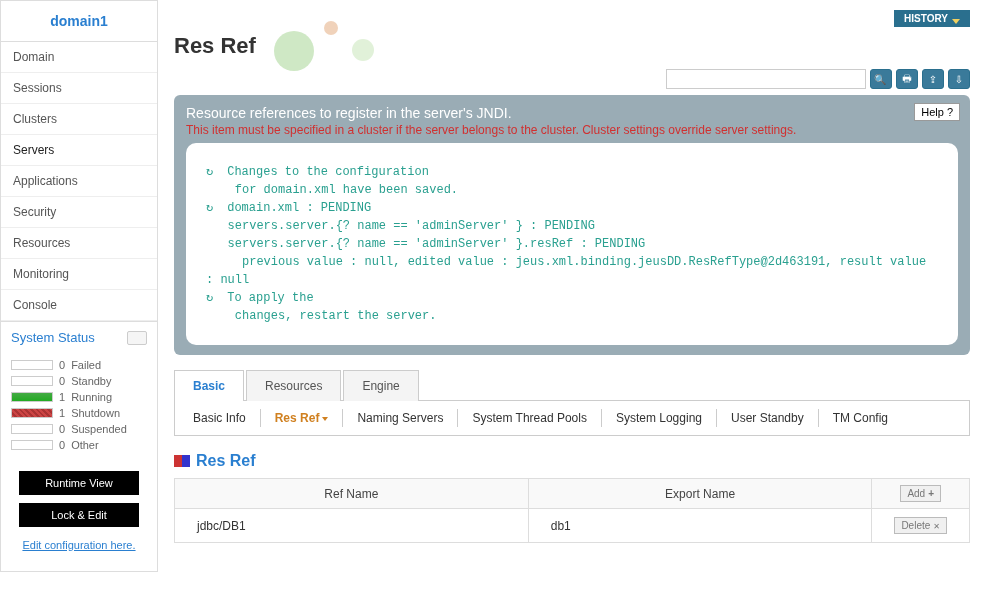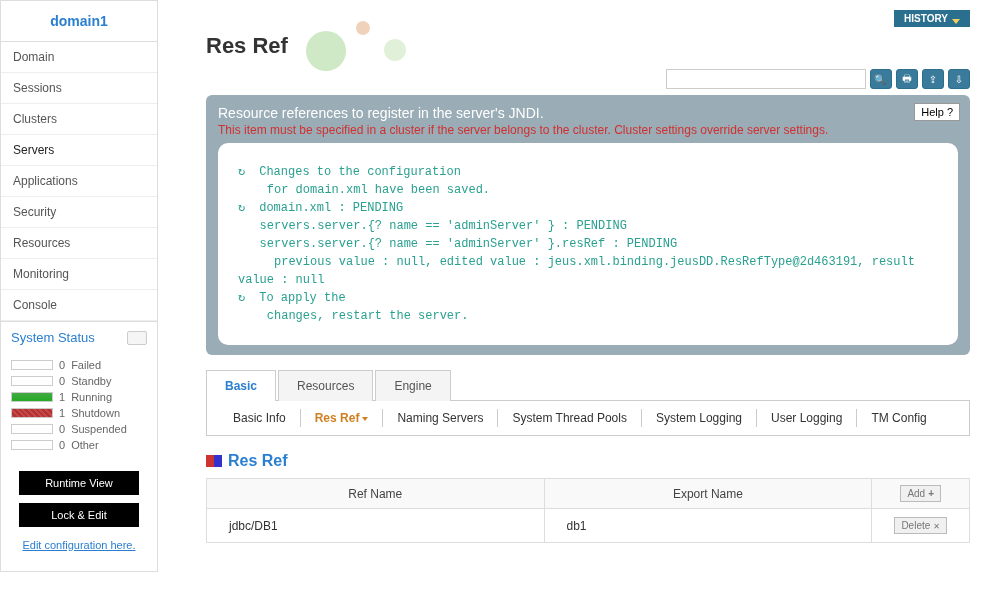--- a/index.html
+++ b/index.html
@@ -1,17 +1,17 @@
 <!DOCTYPE html>
 <html><head>
   <meta charset="utf-8">
   <style>
     * { box-sizing: border-box; margin: 0; padding: 0; }
     body { font-family: Arial, sans-serif; font-size: 12px; background: #fff; color: #333; }
-    .container { display: flex; width: 986px; height: 572px; gap: 32px; }
+    .container { display: flex; width: 986px; height: 572px; }
     
     
     .sidebar { width: 158px; border: 1px solid #ddd; background: #fff; }
     .domain-title { padding: 12px; text-align: center; color: #2a7fd0; font-weight: bold; font-size: 14px; border-bottom: 1px solid #ddd; }
     .nav-item { padding: 8px 12px; border-bottom: 1px solid #eee; cursor: pointer; color: #555; }
     .nav-item.active { color: #222; font-weight: normal; }
     .system-status-header { padding: 8px 10px; color: #2a7fd0; font-size: 13px; border-top: 1px solid #ddd; display:flex; align-items:center; justify-content:space-between; }
     .status-icon { width: 20px; height: 14px; border: 1px solid #ccc; border-radius: 2px; display:inline-block; background:#f5f5f5; }
     .status-list { padding: 4px 10px 10px; }
     .status-row { display: flex; align-items: center; gap: 6px; padding: 2px 0; font-size: 11px; color: #666; }
@@ -42,21 +42,21 @@
     .info-warning { color: #d03030; font-size: 12px; margin-bottom: 6px; }
     .help-btn { position: absolute; top: 8px; right: 10px; background: #fff; border: 1px solid #999; padding: 2px 6px; font-size: 11px; cursor: pointer; display:flex; align-items:center; gap:3px; }
     .code-box { background: #fff; border-radius: 10px; padding: 20px; font-family: 'Courier New', monospace; font-size: 12px; color: #2aa090; line-height: 1.5; }
     .code-box .refresh { color: #2aa090; display:inline-block; width:14px; }
     
     
     .main-tabs { display: flex; border-bottom: 1px solid #ccc; }
     .main-tab { padding: 8px 18px; border: 1px solid #ccc; border-bottom: none; background: #f4f4f4; cursor: pointer; position: relative; top: 1px; margin-right: 2px; color:#555; }
     .main-tab.active { background: #fff; color: #2a7fd0; font-weight: bold; }
     
-    .sub-tabs { border: 1px solid #ccc; border-top: none; padding: 8px 12px; display: flex; gap: 0; align-items:center; }
+    .sub-tabs { border: 1px solid #ccc; border-top: none; padding: 8px 4px; display: flex; gap: 0; align-items:center; }
     .sub-tab { padding: 2px 14px; cursor: pointer; color: #333; border-right: 1px solid #ccc; }
     .sub-tab:last-child { border-right: none; }
     .sub-tab.active { color: #d08020; font-weight: bold; }
     .sub-chev { display:inline-block; width:0;height:0;border-left:3px solid transparent;border-right:3px solid transparent;border-top:4px solid #d08020; margin-left:3px; vertical-align:middle; }
     
     
     .section-title { display: flex; align-items: center; gap: 6px; margin: 16px 0 8px; font-size: 16px; color: #2a7fd0; font-weight: bold; }
     .flag-icon { width: 16px; height: 12px; background: linear-gradient(to right, #c33 50%, #33c 50%); }
     
     
@@ -176,21 +176,21 @@
       <div class="main-tab">Resources</div>
       <div class="main-tab">Engine</div>
     </div>
 
     <div class="sub-tabs">
       <span class="sub-tab">Basic Info</span>
       <span class="sub-tab active"><span>Res Ref</span><span class="sub-chev"></span></span>
       <span class="sub-tab">Naming Servers</span>
       <span class="sub-tab">System Thread Pools</span>
       <span class="sub-tab">System Logging</span>
-      <span class="sub-tab">User Logging</span>
+      <span class="sub-tab">User Standby</span>
       <span class="sub-tab">TM Config</span>
     </div>
 
     <div class="section-title">
       <span class="flag-icon"></span>
       <span>Res Ref</span>
     </div>
 
     <table class="data-table">
       <thead>

